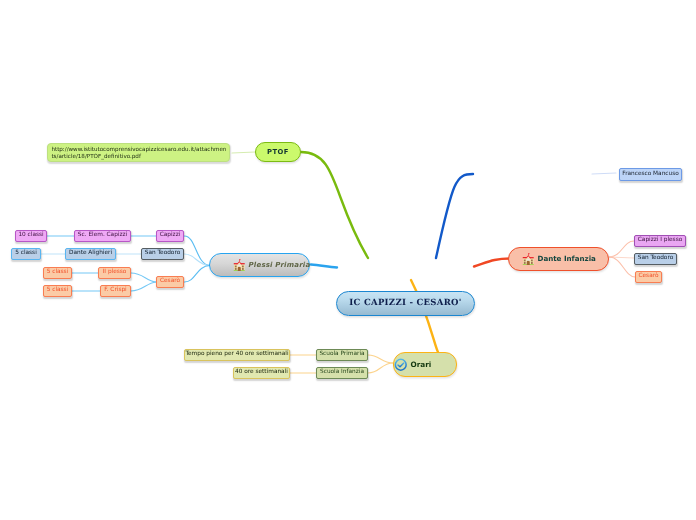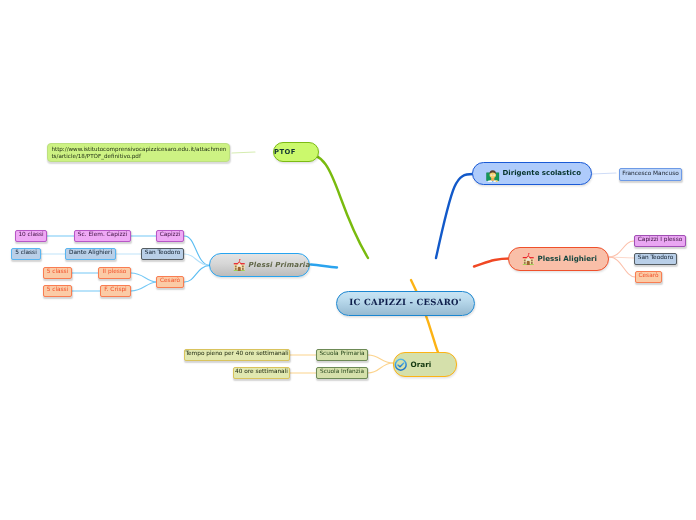--- a/index.html
+++ b/index.html
@@ -18,23 +18,23 @@
         background:linear-gradient(180deg,#c8e3f3 0%,#bcdcee 30%,#a9cbe0 65%,#97bad0 100%);
         border:1.4px solid #1b86d0;
         box-shadow:0.5px 1.5px 2px rgba(0,0,0,.13);
         font-family:"DejaVu Serif",serif;font-weight:bold;font-size:8.5px;
         letter-spacing:.3px;color:#0f1f4c;margin-top:34px;}
 
   
   .branch .ico{flex:none;display:block;margin-right:3px;}
 
   .n-ptof{left:255px;top:142px;width:46px;height:20px;border-radius:10px;
-          justify-content:flex-start;background:#cbf96c;border:1.3px solid #7cbb14;
+          justify-content:center;background:#cbf96c;border:1.3px solid #7cbb14;
           box-shadow:0.5px 1.5px 2px rgba(0,0,0,.12);
-          font-weight:bold;font-size:6.8px;color:#123432;letter-spacing:.45px;margin-left:18px;}
+          font-weight:bold;font-size:6.8px;color:#123432;letter-spacing:.45px;}
 
   .n-dirigente{left:472px;top:162px;width:120px;height:23px;border-radius:12px;
           background:#aecbfb;border:1.5px solid #1a5ad6;
           box-shadow:0.5px 1.5px 2px rgba(0,0,0,.11);
           font-weight:bold;font-size:7px;color:#06342c;padding-left:13px;}
 
   .n-primaria{left:209px;top:253px;width:101px;height:24px;border-radius:12px;
           background:linear-gradient(180deg,#e4e4e4 0%,#d6d6d6 45%,#bcbcbc 100%);
           border:1.6px solid #27a4f0;
           box-shadow:0.5px 1.5px 2px rgba(0,0,0,.12);
@@ -111,36 +111,20 @@
 
   <div class="node root">
     <span>IC CAPIZZI - CESARO'</span>
   </div>
 
   <div class="node n-ptof">
     <span>PTOF</span>
   </div>
   <div class="url-node">http://www.istitutocomprensivocapizzicesaro.edu.it/attachments/article/18/PTOF_definitivo.pdf</div>
 
-  <div class="node n-dirigente branch">
-    <svg class="ico" width="13.5" height="13.5" viewBox="0 0 36 36" style="margin-top:4px">
-      <rect x="1" y="9.5" width="34" height="22" fill="#0c7d44"></rect>
-      <rect x="1.9" y="10.4" width="32.2" height="20.2" fill="#15975a"></rect>
-      <path d="M5 31.5 q13 -5 26 0 v4.5 h-26 z" fill="#f7fafc"></path>
-      <rect x="16.7" y="30.5" width="2.8" height="5.5" fill="#4aa9e8"></rect>
-      <path d="M13.8 20 h8.4 v11.5 h-8.4 z" fill="#eeab52"></path>
-      <ellipse cx="18" cy="15.4" rx="8.6" ry="8.4" fill="#f6ce6e"></ellipse>
-      <path d="M9.6 14 q-1 -10.4 8.4 -10.4 q9.4 0 8.4 10.4 q-2 -4.7 -8.4 -4.4 q-6.4 -0.3 -8.4 4.4 z" fill="#58412f"></path>
-      <rect x="11.2" y="14.6" width="5.6" height="3.3" rx="1.3" fill="#f0f0ee" opacity=".92"></rect>
-      <rect x="19.2" y="14.6" width="5.6" height="3.3" rx="1.3" fill="#f0f0ee" opacity=".92"></rect>
-      <rect x="16.3" y="15.8" width="3.4" height="0.9" fill="#f0f0ee" opacity=".92"></rect>
-      <circle cx="28.5" cy="33" r="2.7" fill="#f6ce6e"></circle>
-    </svg>
-    <span>Dirigente scolastico</span>
-  </div>
   <div class="node chip chip-blue-lt" style="left:619px;top:168px;width:63px;height:13px">
     <span>Francesco Mancuso</span>
   </div>
 
   <div class="node n-primaria branch">
     <svg class="ico" width="12.5" height="12.5" viewBox="0 0 36 36">
       <path d="M3 15.4 h30 v19 h-30 z" fill="#f8e9c2"></path>
       <path d="M3 15.4 h9.2 v19 h-9.2 z" fill="#f0dba2"></path>
       <path d="M23.8 15.4 h9.2 v19 h-9.2 z" fill="#f0dba2"></path>
       <path d="M2.2 32.3 h31.6 v3.7 h-31.6 z" fill="#8ccf3a"></path>
@@ -210,21 +194,21 @@
       <path d="M17.3 0 h1.5 v7.8 h-1.5 z" fill="#e8202a"></path>
       <path d="M18.8 0.4 L23.2 2.2 L18.8 4.2 Z" fill="#e8202a"></path>
       <ellipse cx="18" cy="35.2" rx="6.4" ry="2" fill="#f2f5f7"></ellipse>
       <path d="M13.6 26.2 a4.4 4.4 0 0 1 8.8 0 v9.2 h-8.8 z" fill="#9c6430"></path>
       <circle cx="18" cy="19.6" r="2.9" fill="#dfe7ee"></circle>
       <rect x="5.4" y="19" width="5" height="5" fill="#9a7351"></rect>
       <rect x="5.4" y="26" width="5" height="5.4" fill="#9a7351"></rect>
       <rect x="25.9" y="19" width="5" height="5" fill="#9a7351"></rect>
       <rect x="25.9" y="26" width="5" height="5.4" fill="#9a7351"></rect>
     </svg>
-    <span>Plessi Alighieri</span>
+    <span>Dante Infanzia</span>
   </div>
   <div class="node chip chip-purple" style="left:634px;top:235px;width:52px;height:12px">
     <span>Capizzi I plesso</span>
     </div>
   <div class="node chip chip-blue-sel" style="left:634px;top:253px;width:43px;height:12px">
     <span>San Teodoro</span>
     </div>
   <div class="node chip chip-orange" style="left:635px;top:271px;width:27px;height:12px">
     <span>Cesarò</span>
     </div>

